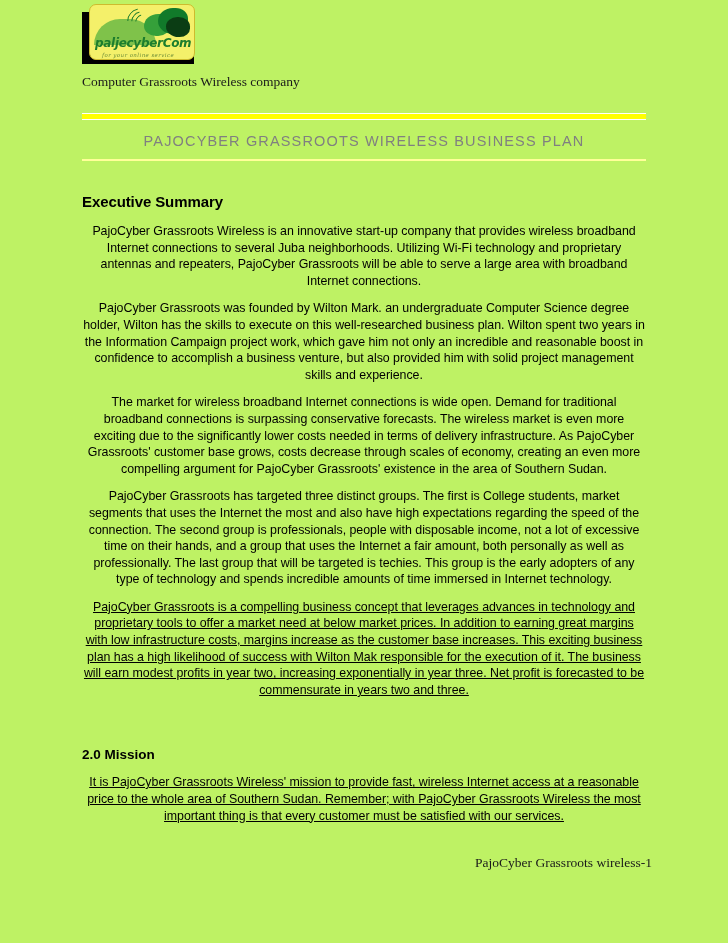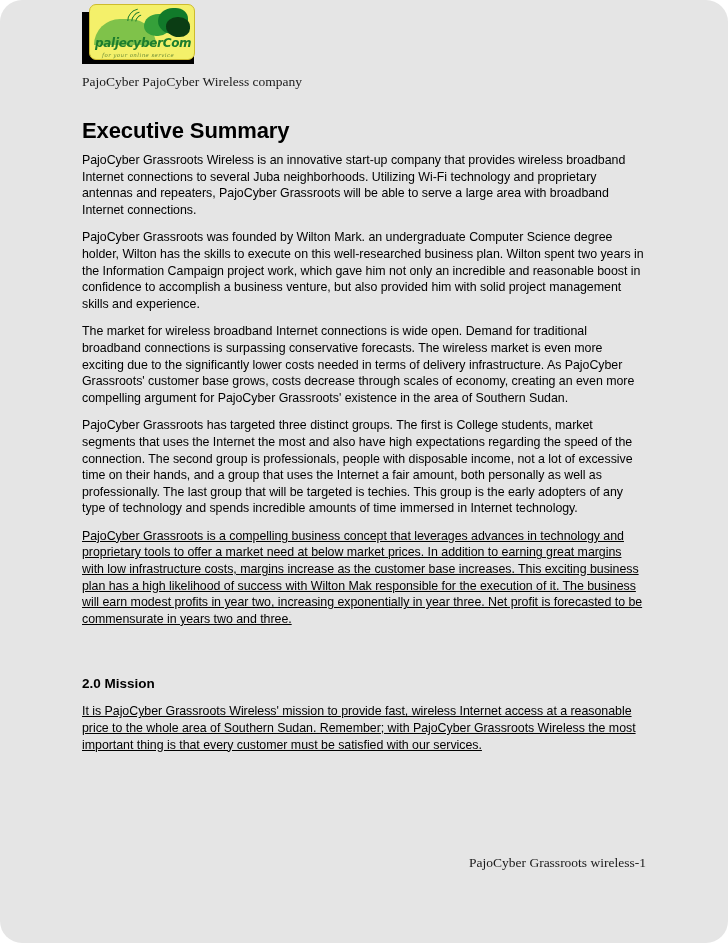--- a/index.html
+++ b/index.html
@@ -14,23 +14,22 @@
     overflow: hidden;
     font-family: "Liberation Sans", sans-serif;
     color: #000000;
     -webkit-font-smoothing: antialiased;
   }
 
   .page {
     position: relative;
     width: 728px;
     height: 943px;
-    background: #e5e5e5;
+    background: #bef264;
     box-sizing: border-box;
-    border-radius: 22px;
   }
 
   .content {
     position: absolute;
     left: 82px;
     top: 0;
     width: 564px;
   }
 
   
@@ -189,48 +188,48 @@
     margin: 13px 0 10px 0;
     white-space: nowrap;
   }
   .rule-bottom {
     height: 2px;
     background: #ffff99;
   }
 
   
   h2.sec-head {
-    font-size: 22px;
+    font-size: 15px;
     font-weight: bold;
     margin: 31px 0 11px 0;
     line-height: 20px;
     letter-spacing: -0.1px;
   }
   h3.sub-head {
     font-size: 13.5px;
     font-weight: bold;
     margin: 0 0 11px 0;
     line-height: 17px;
   }
   p.para {
     font-size: 12.4px;
     line-height: 16.6px;
     margin: 0 0 11px 0;
-    text-align: left;
+    text-align: center;
     letter-spacing: -0.03px;
   }
   p.para.last { margin-bottom: 0; text-decoration: underline; }
 
   .gap-before-mission { height: 48px; }
   .gap-before-keys    { height: 45px; }
 
   
   .footer {
     position: absolute;
-    left: 82px;
+    left: 88px;
     top: 855px;
     width: 564px;
     text-align: right;
     font-family: "Liberation Serif", serif;
     font-size: 13.5px;
     line-height: 16px;
     color: #1a1a1a;
   }
 </style>
 </head>
@@ -255,22 +254,29 @@
             <i class="a1"></i>
             <i class="a2"></i>
             <i class="a3"></i>
           </div>
           <div class="brand">paljecyberCom</div>
           <div class="tagline">for your online service</div>
         </div>
       </div>
     </div>
 
-    <div class="company-line">PajoCyber PajoCyber Wireless company</div>
-
+    <div class="company-line">Computer Grassroots Wireless company</div>
+
+    <div class="title-band">
+      <div class="rule-top">
+        <div class="rule-top-inner"></div>
+      </div>
+      <div class="doc-title">PAJOCYBER GRASSROOTS WIRELESS BUSINESS PLAN</div>
+      <div class="rule-bottom"></div>
+    </div>
 
     <h2 class="sec-head">Executive Summary</h2>
 
     <p class="para">PajoCyber Grassroots Wireless is an innovative start-up company that provides wireless broadband Internet connections to several Juba neighborhoods. Utilizing Wi-Fi technology and proprietary antennas and repeaters, PajoCyber Grassroots will be able to serve a large area with broadband Internet connections.</p>
     <p class="para">PajoCyber Grassroots was founded by Wilton Mark. an undergraduate Computer Science degree holder, Wilton has the skills to execute on this well-researched business plan. Wilton spent two years in the Information Campaign project work, which gave him not only an incredible and reasonable boost in confidence to accomplish a business venture, but also provided him with solid project management skills and experience.</p>
     <p class="para">The market for wireless broadband Internet connections is wide open. Demand for traditional broadband connections is surpassing conservative forecasts. The wireless market is even more exciting due to the significantly lower costs needed in terms of delivery infrastructure. As PajoCyber Grassroots' customer base grows, costs decrease through scales of economy, creating an even more compelling argument for PajoCyber Grassroots' existence in the area of Southern Sudan.</p>
     <p class="para">PajoCyber Grassroots has targeted three distinct groups. The first is College students, market segments that uses the Internet the most and also have high expectations regarding the speed of the connection. The second group is professionals, people with disposable income, not a lot of excessive time on their hands, and a group that uses the Internet a fair amount, both personally as well as professionally. The last group that will be targeted is techies. This group is the early adopters of any type of technology and spends incredible amounts of time immersed in Internet technology.</p>
     <p class="para last">PajoCyber Grassroots is a compelling business concept that leverages advances in technology and proprietary tools to offer a market need at below market prices. In addition to earning great margins with low infrastructure costs, margins increase as the customer base increases. This exciting business plan has a high likelihood of success with Wilton Mak responsible for the execution of it. The business will earn modest profits in year two, increasing exponentially in year three. Net profit is forecasted to be commensurate in years two and three.</p>
 
     <div class="gap-before-mission"></div>

